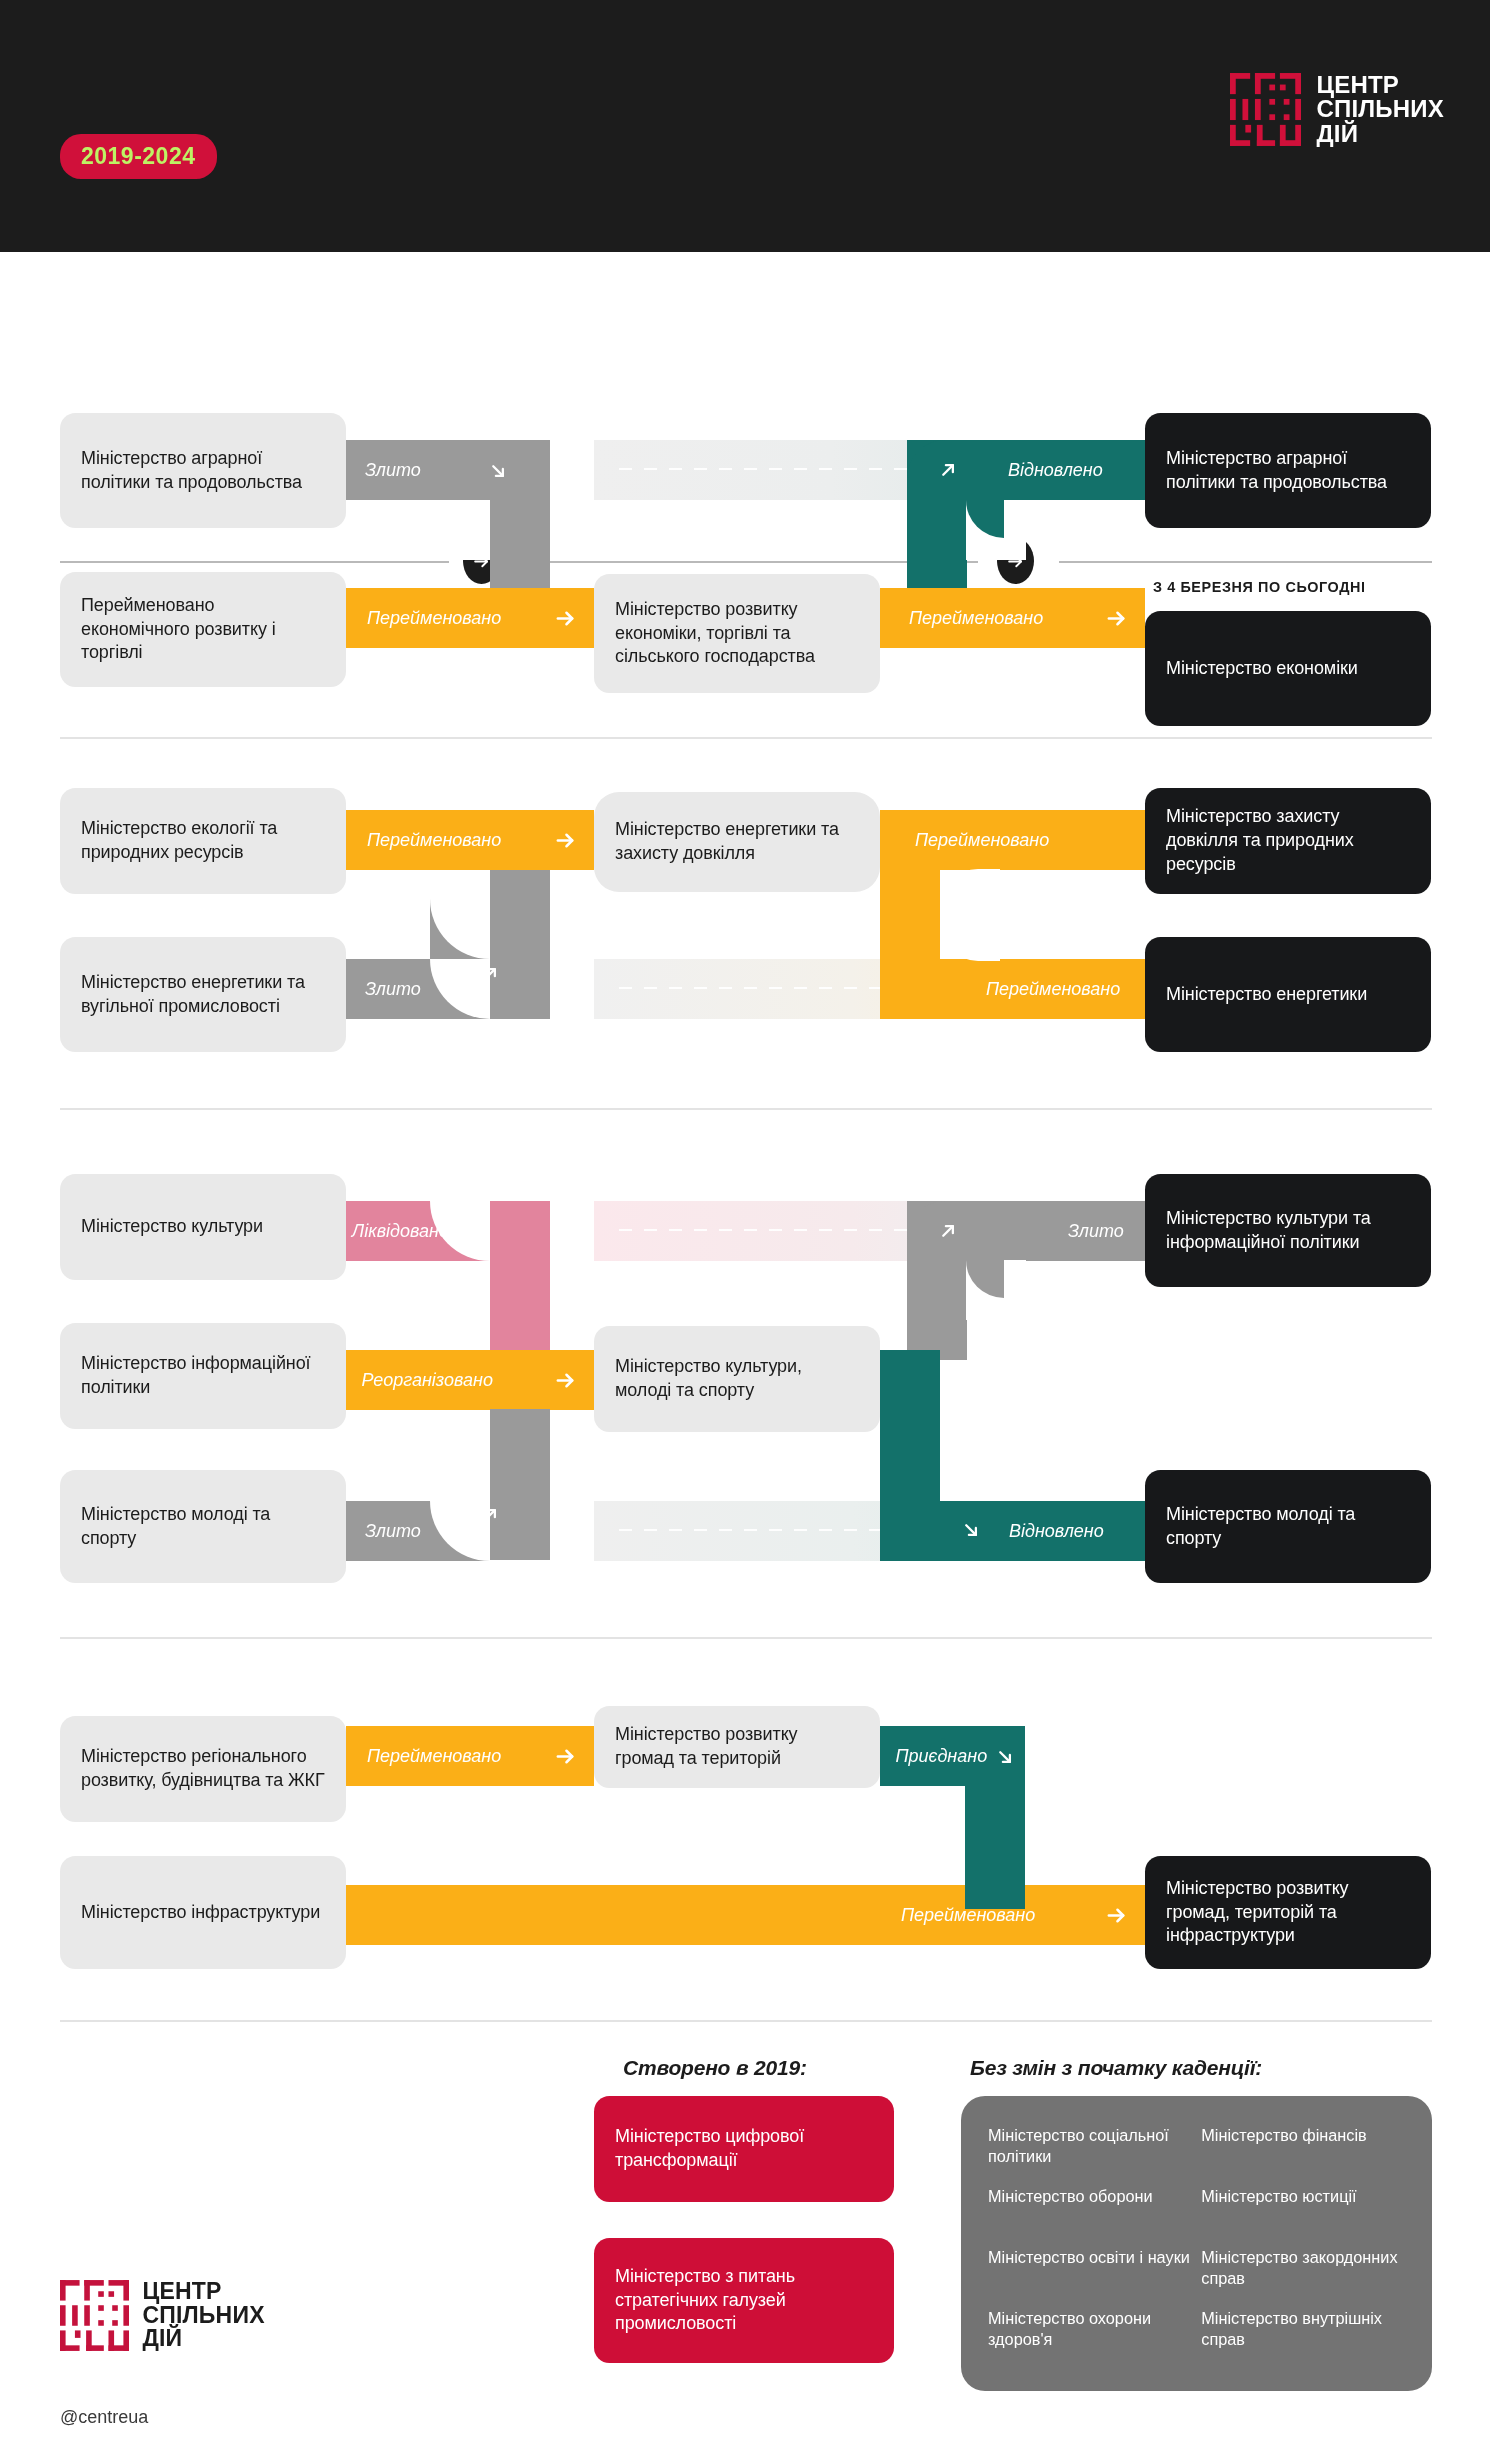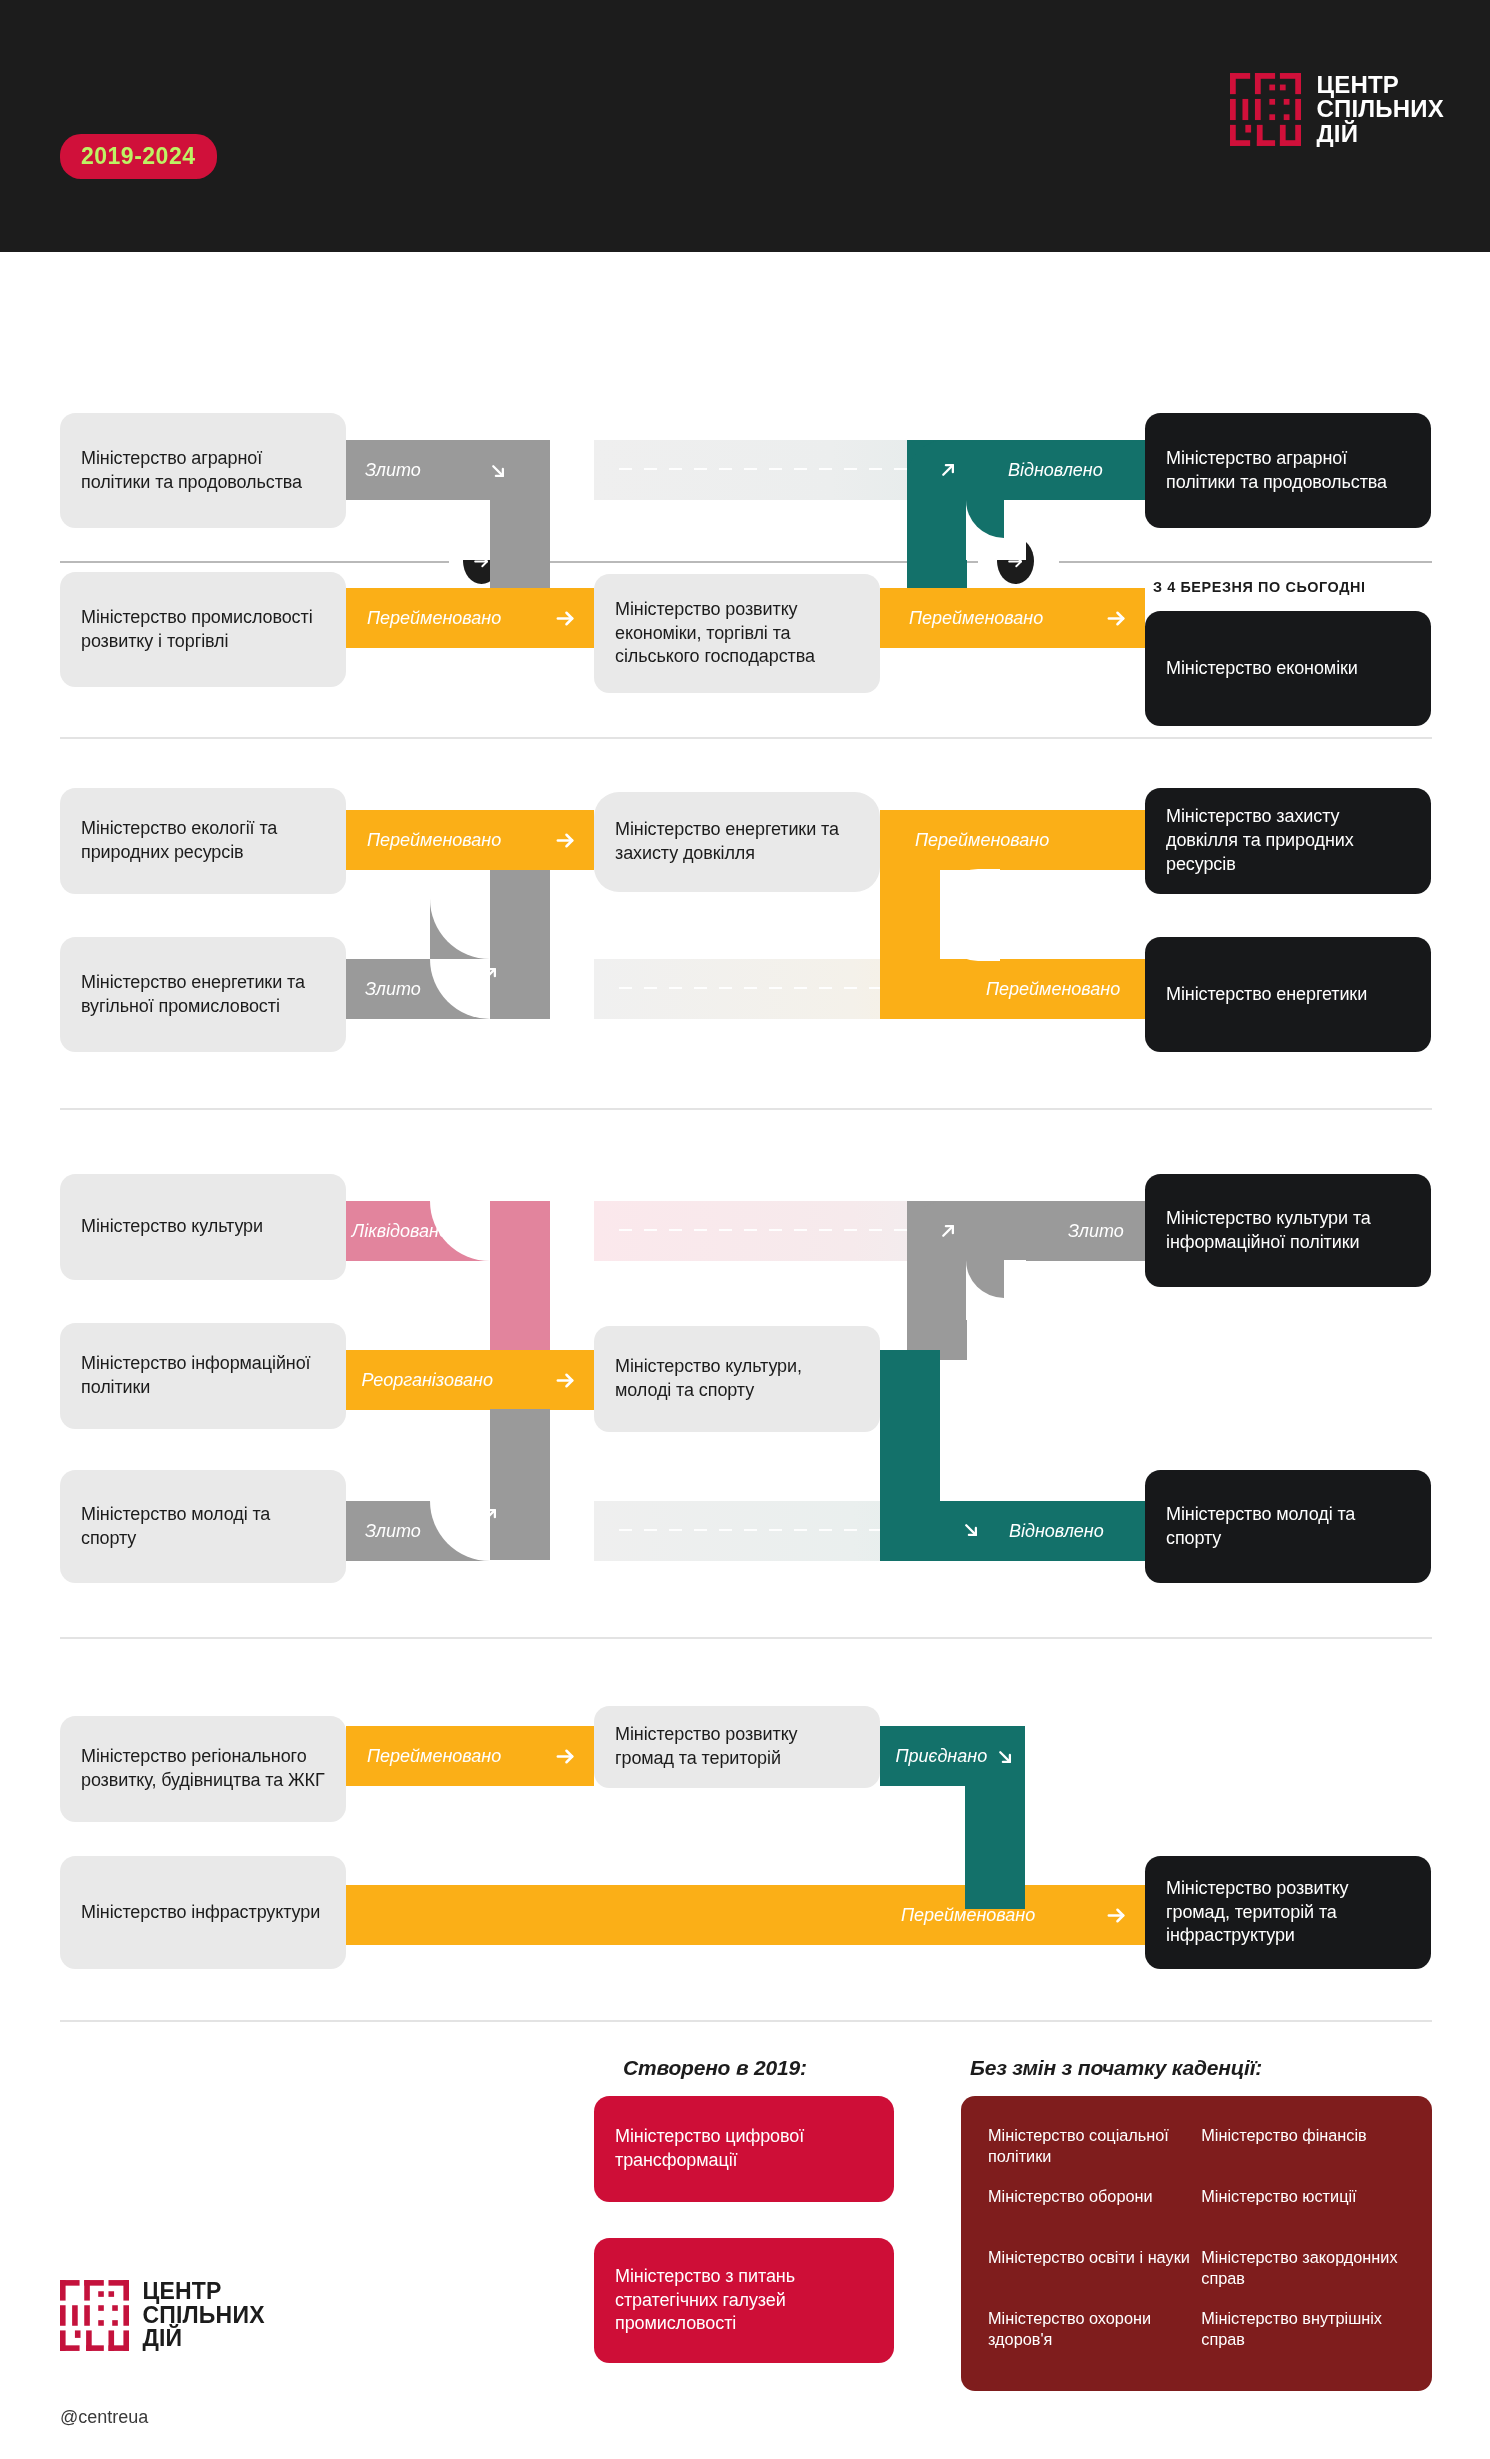--- a/index.html
+++ b/index.html
@@ -116,21 +116,21 @@
 
   
   .bottom-sep { position: absolute; left: 60px; top: 2020px; width: 1372px; height: 1.9px; background: #e3e3e3; }
   .bottom-head {
     position: absolute; font-size: 21px; font-weight: 700; font-style: italic;
     color: #1c1c1c; letter-spacing: -0.2px;
   }
   .nochange-card {
     position: absolute; left: 961px; top: 2096px;
     width: 471px; height: 295px;
-    background: #7f1d1d; border-radius: 14px;
+    background: #737373; border-radius: 24px;
     padding: 29px 27px 0 27px;
     display: grid; grid-template-columns: 1fr 1fr; grid-auto-rows: 61px;
     column-gap: 9.6px;
   }
   .nochange-card div {
     color: #ffffff; font-size: 16.3px; line-height: 1.3;
   }
   .footer-brand { position: absolute; left: 60px; top: 2280px; display:flex; align-items:center; gap: 13.4px; }
   .footer-brand .brand-mark { width: 69px; height: 71px; }
   .footer-brand .brand-words div { font-size: 23px; font-weight: 800; color: #1c1c1c; letter-spacing: 0.2px; }
@@ -252,21 +252,21 @@
     <span class="bar-label" style="left:29px;">Перейменовано</span>
     <span class="bar-arrow" style="right:17.3px;">
       <svg viewBox="0 0 24 24" fill="none" stroke="#ffffff" stroke-width="2.6" stroke-linecap="round" stroke-linejoin="round">
           <line x1="4" y1="12" x2="19" y2="12"></line>
           <polyline points="13,6 19,12 13,18"></polyline>
         </svg>
     </span>
   </div>
 
   <div class="node grey col-a" style="top:413px; height:115px;">Міністерство аграрної політики та продовольства</div>
-  <div class="node grey col-a" style="top:572px; height:115px;">Міністерство промисловості розвитку і торгівлі</div>
+  <div class="node grey col-a" style="top:572px; height:115px;">Перейменовано економічного розвитку і торгівлі</div>
   <div class="node grey col-b" style="top:574px; height:119px;">Міністерство розвитку економіки, торгівлі та сільського господарства</div>
   <div class="node black col-c" style="top:413px; height:115px;">Міністерство аграрної політики та продовольства</div>
   <div class="node black col-c" style="top:572px; height:115px;margin-top:39px;">Міністерство економіки</div>
 </div>
 
 <div class="sep" style="top:737px;"></div>
 
 <div class="flow">
 
   <div class="ghost g-grey2" style="left:594px; top:959px; width:430px;">

